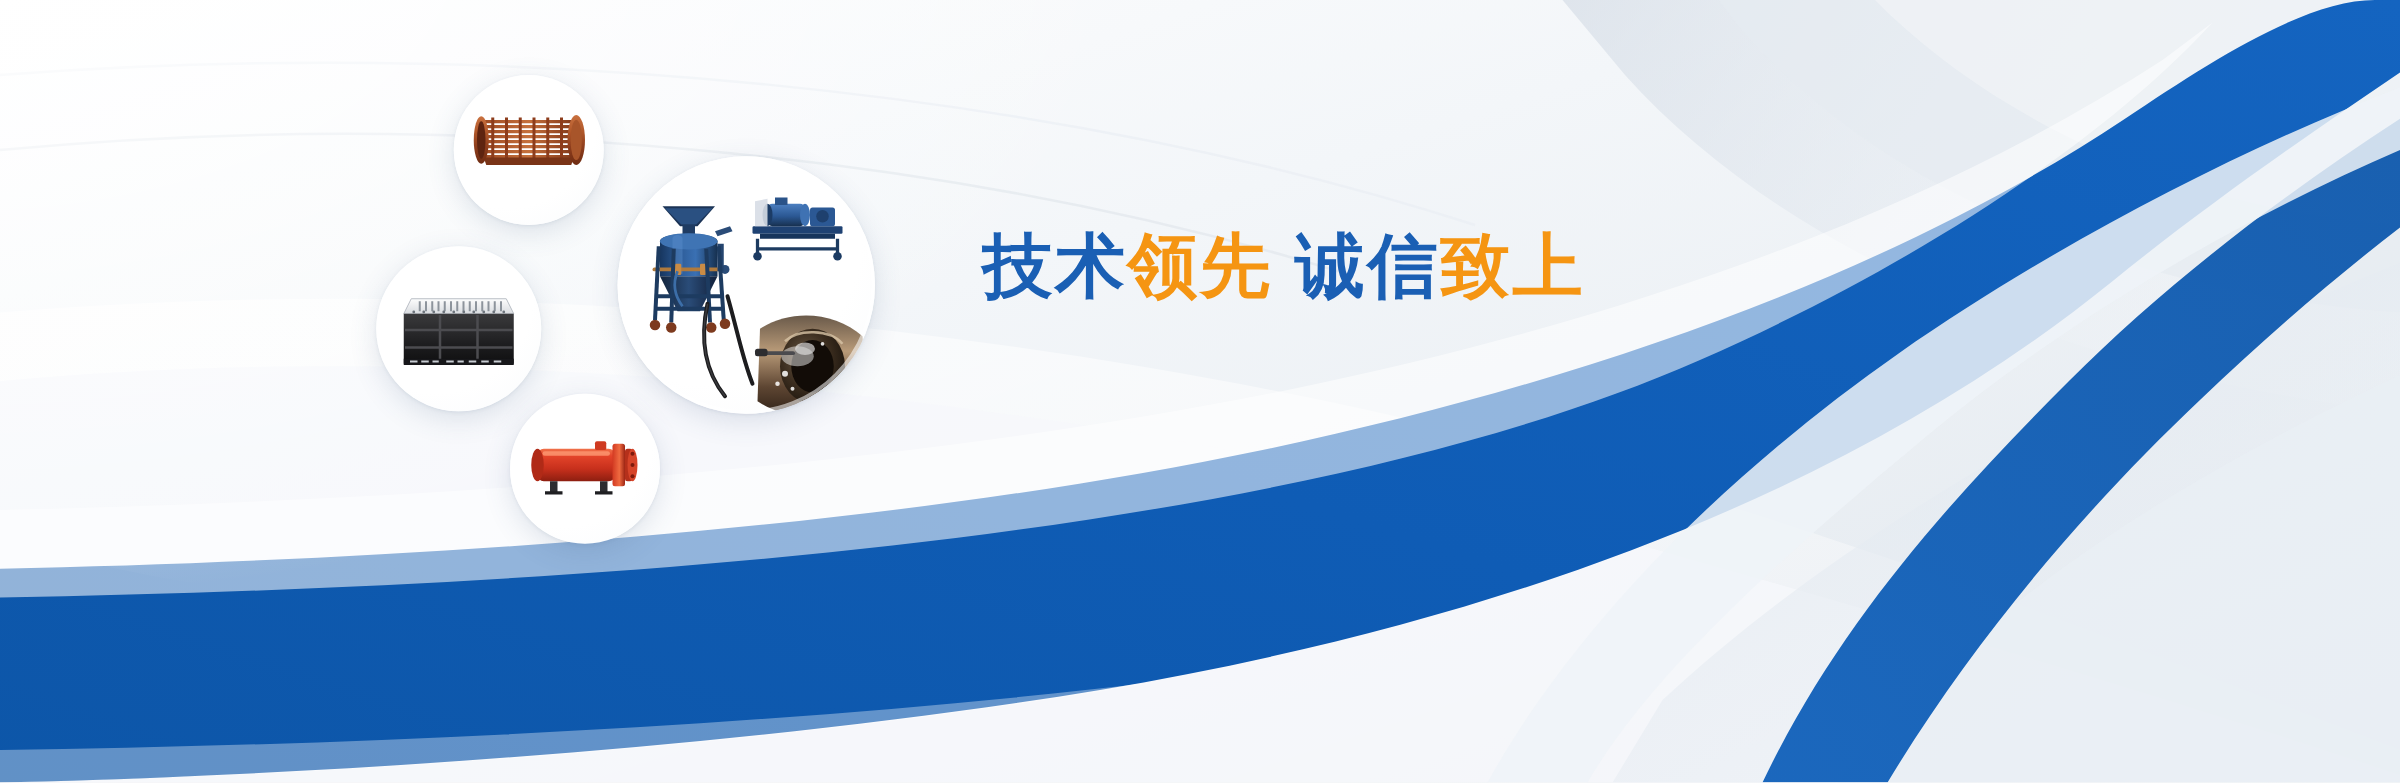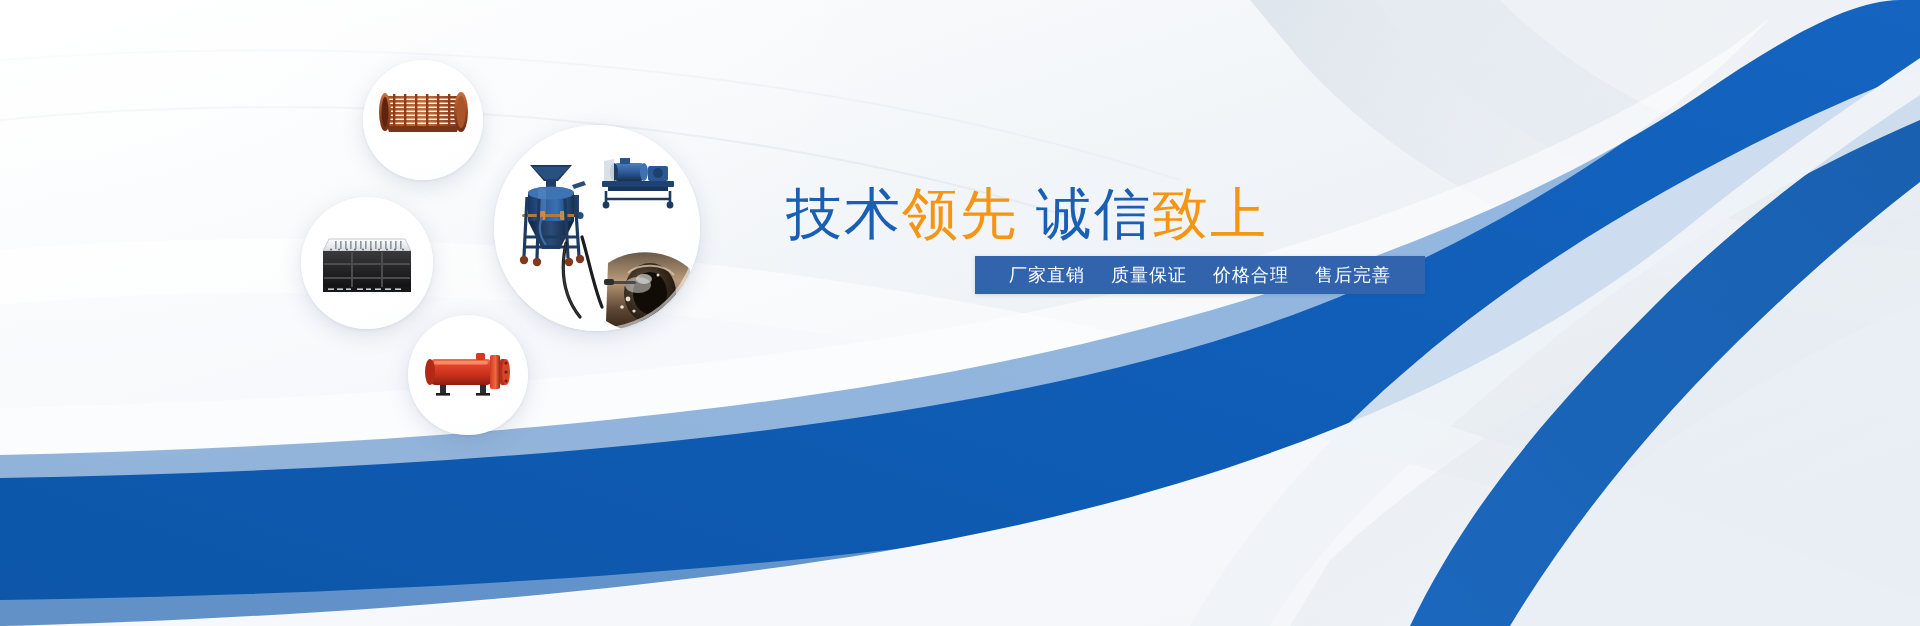--- a/index.html
+++ b/index.html
@@ -25,21 +25,21 @@
     background:radial-gradient(circle at 36% 30%, #ffffff 0%,#ffffff 62%,#fbfcfd 88%,#f2f5f8 100%);
     box-shadow:0 6px 22px rgba(70,95,130,0.16), 0 1px 3px rgba(70,95,130,0.10);
     overflow:hidden;
   }
   .circle .art{position:absolute;left:0;top:0;width:100%;height:100%;}
 
   
   .headline{
     position:absolute;left:786px;top:186px;
     font-size:56px;line-height:1;letter-spacing:2px;
-    font-weight:normal;white-space:nowrap;
+    font-weight:bold;white-space:nowrap;
     font-family:"DejaVu Sans","Liberation Sans",sans-serif;
   }
   .headline .blue{color:#1a5fb4;}
   .headline .orange{color:#f59512;}
   .headline .gap{display:inline-block;width:18px;}
 
   
   .feature-bar{
     position:absolute;left:975px;top:256px;
     width:450px;height:38px;
@@ -413,22 +413,14 @@
         <rect x="28" y="78" width="14" height="2.6" fill="#1f1f22"></rect>
         <rect x="68" y="78" width="14" height="2.6" fill="#1f1f22"></rect>
       </g>
     </svg>
   </div>
 
   <div class="headline">
     <span class="blue">技术</span><span class="orange">领先</span><span class="gap"></span><span class="blue">诚信</span><span class="orange">致上</span>
   </div>
 
-  <div class="feature-bar">
-    <div class="items">
-      <span>厂家直销</span>
-      <span>质量保证</span>
-      <span>价格合理</span>
-      <span>售后完善</span>
-    </div>
-  </div>
 
 </div>
 
 </body></html>

